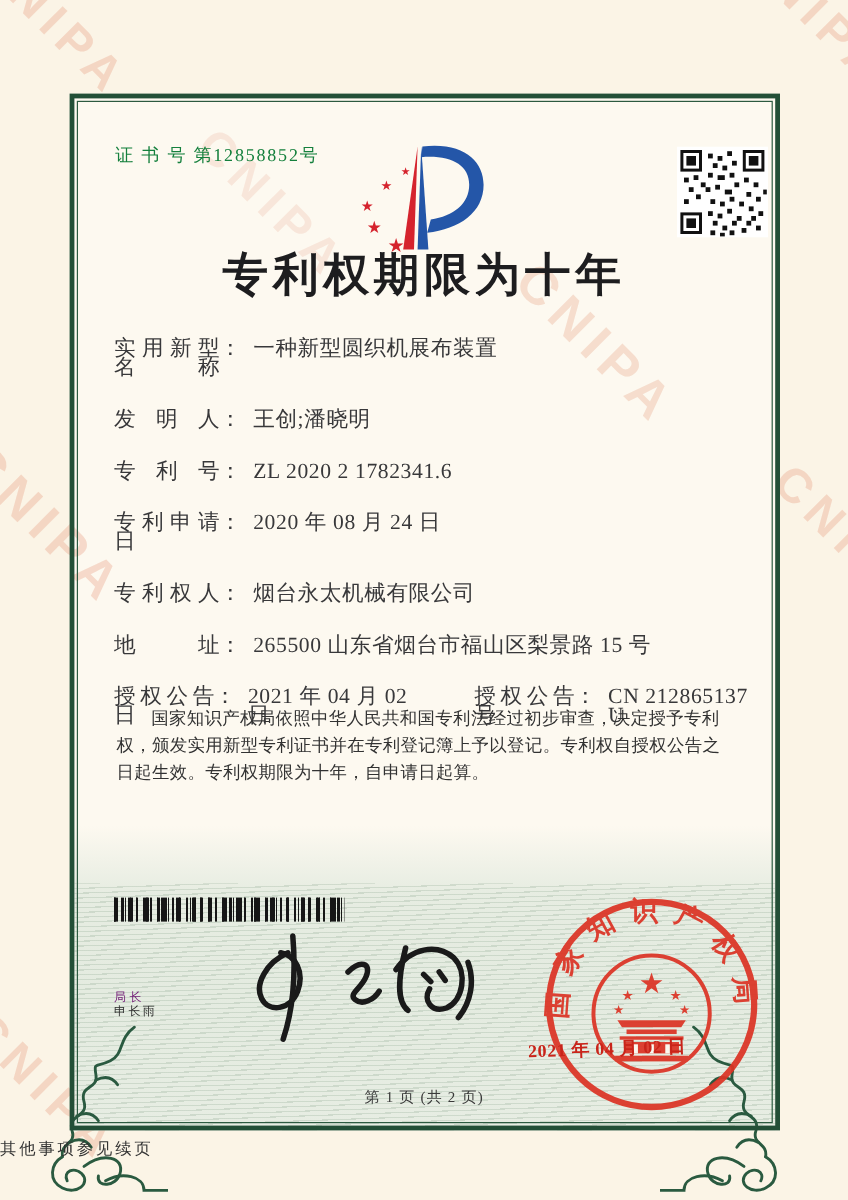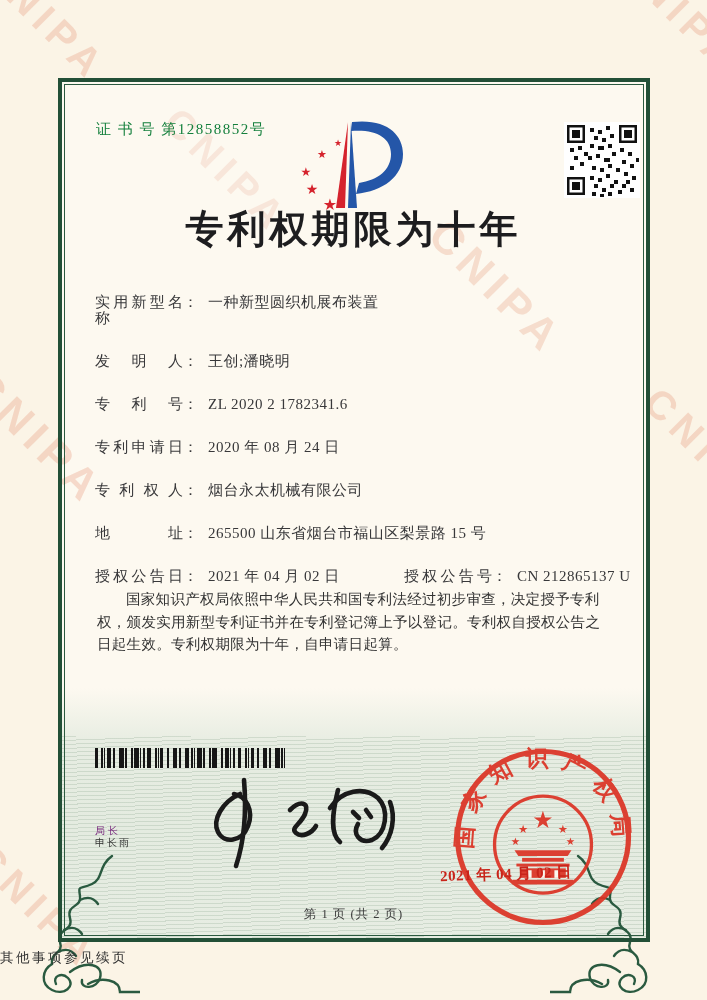--- a/index.html
+++ b/index.html
@@ -52,21 +52,21 @@
   .cert-no{
     position:absolute; left:96px; top:120px;
     font-size:15px; letter-spacing:1.5px; color:#15803d;
   }
   .logo{position:absolute; left:290px; top:110px;}
   .qr{position:absolute; left:564px; top:122px;}
   .title{
     position:absolute; left:0; right:0; top:204px; text-align:center;
     font-size:38px; font-weight:700; letter-spacing:4px; color:#1d1d1f;
   }
-  .fields{position:absolute; left:95px; top:294px; width:540px; font-size:15px; color:#38383a;}
+  .fields{position:absolute; left:95px; top:282px; width:540px; font-size:18px; color:#38383a;}
   .row{display:flex; align-items:baseline; margin-bottom:27px; line-height:16px;}
   .flabel{display:inline-block; width:88px; text-align:justify; text-align-last:justify;}
   .colon{margin-right:10px;}
   .fvalue{letter-spacing:0.5px;}
   .row.grant .fvalue.first{width:148px;}
   .row.grant .flabel.second{margin-left:48px;}
   .paras{
     position:absolute; left:95px; top:586px; width:520px;
     font-size:14.5px; line-height:22.5px; color:#323232; letter-spacing:0.3px;
   }

